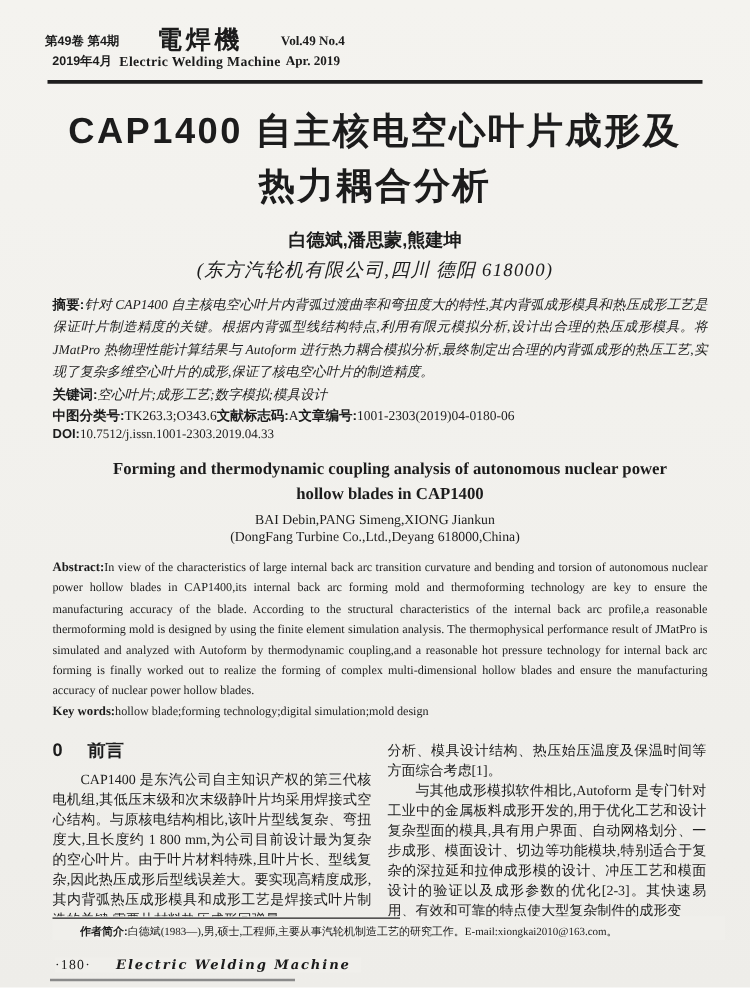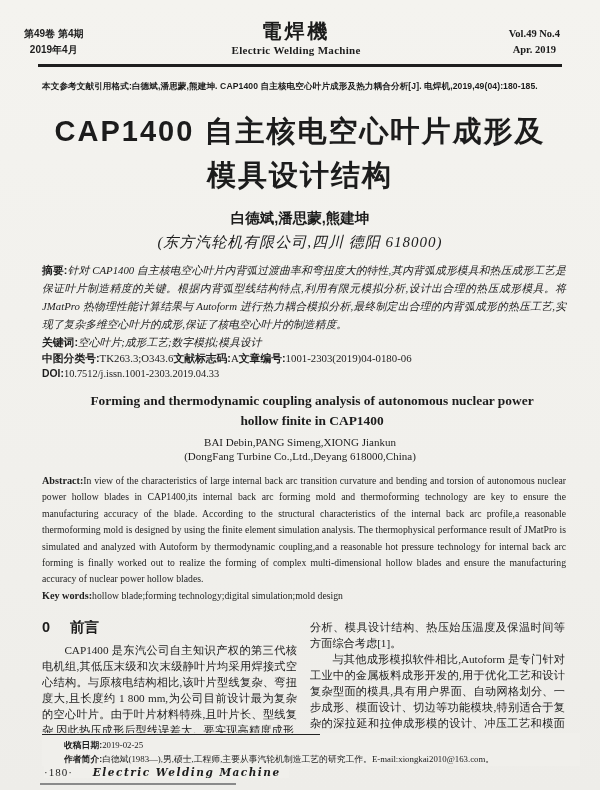--- a/index.html
+++ b/index.html
@@ -3,21 +3,21 @@
 <meta charset="utf-8">
 <style>
   html,body { margin:0; padding:0; }
   .page {
     position:relative; width:600px; height:790px; overflow:hidden;
     background:linear-gradient(180deg,#f4f3ef 0%,#f1f0ec 60%,#eeede9 100%);
     color:#1c1c1c;
     font-family:"Liberation Serif", serif;
   }
   
-  .header { display:flex; justify-content:space-between; align-items:flex-end; padding:20px 40px 4px 24px; }
+  .header { display:flex; align-items:flex-end; padding:20px 40px 4px 36px; }
   .h-block { text-align:center; font-weight:bold; font-size:10.5px; line-height:16px; }
   .h-left  { font-family:"Liberation Sans", sans-serif; font-size:10px; }
   .h-center .logo { font-size:20px; font-weight:bold; font-family:"DejaVu Serif", serif; letter-spacing:3px; line-height:22px; }
   .h-center .jen  { font-size:11px; font-weight:bold; letter-spacing:0.3px; }
   .header-rule { margin:2px 38px 0 38px; border-top:3px solid #1e1e1e; }
   
   .citation { margin:14px 36px 0 42px; font-size:8.6px; font-weight:bold;
               font-family:"Liberation Sans", sans-serif; letter-spacing:0.1px; }
   
   .title-cn { margin-top:16px; text-align:center; font-family:"Liberation Sans", sans-serif;
@@ -75,41 +75,40 @@
       <div class="logo">電焊機</div>
       <div class="jen">Electric Welding Machine</div>
     </div>
     <div class="h-block h-right">
       <div>Vol.49 No.4</div>
       <div>Apr. 2019</div>
     </div>
   </div>
   <div class="header-rule"></div>
 
-  <div class="citation">本文参考文献引用格式:白德斌,潘思蒙,熊建坤. CAP1400 自主核电空心叶片成形及热力耦合分析[J]. 电焊机,2019,49(04):180-185.</div>
 
   <div class="title-cn">
     <div>CAP1400 自主核电空心叶片成形及</div>
-    <div>模具设计结构</div>
+    <div>热力耦合分析</div>
   </div>
 
   <div class="authors-cn">白德斌,潘思蒙,熊建坤</div>
   <div class="affil-cn">(东方汽轮机有限公司,四川 德阳 618000)</div>
 
   <p class="abs-cn"><span class="lbl">摘要:</span><span>针对 CAP1400 自主核电空心叶片内背弧过渡曲率和弯扭度大的特性,其内背弧成形模具和热压成形工艺是保证叶片制造精度的关键。根据内背弧型线结构特点,利用有限元模拟分析,设计出合理的热压成形模具。将 JMatPro 热物理性能计算结果与 Autoform 进行热力耦合模拟分析,最终制定出合理的内背弧成形的热压工艺,实现了复杂多维空心叶片的成形,保证了核电空心叶片的制造精度。</span></p>
 
   <p class="kw-cn"><span class="lbl">关键词:</span><span>空心叶片;成形工艺;数字模拟;模具设计</span></p>
 
   <p class="meta"><span class="grp"><span class="lbl">中图分类号:</span><span>TK263.3;O343.6</span></span><span class="grp"><span class="lbl">文献标志码:</span><span>A</span></span><span class="grp"><span class="lbl">文章编号:</span><span>1001-2303(2019)04-0180-06</span></span></p>
 
   <p class="doi"><span class="lbl">DOI:</span><span>10.7512/j.issn.1001-2303.2019.04.33</span></p>
 
   <div class="title-en">
     <div>Forming and thermodynamic coupling analysis of autonomous nuclear power</div>
-    <div>hollow finite in CAP1400</div>
+    <div>hollow blades in CAP1400</div>
   </div>
   <div class="authors-en">BAI Debin,PANG Simeng,XIONG Jiankun</div>
   <div class="affil-en">(DongFang Turbine Co.,Ltd.,Deyang 618000,China)</div>
 
   <p class="abs-en"><span class="lbl">Abstract:</span><span>In view of the characteristics of large internal back arc transition curvature and bending and torsion of autonomous nuclear power hollow blades in CAP1400,its internal back arc forming mold and thermoforming technology are key to ensure the manufacturing accuracy of the blade. According to the structural characteristics of the internal back arc profile,a reasonable thermoforming mold is designed by using the finite element simulation analysis. The thermophysical performance result of JMatPro is simulated and analyzed with Autoform by thermodynamic coupling,and a reasonable hot pressure technology for internal back arc forming is finally worked out to realize the forming of complex multi-dimensional hollow blades and ensure the manufacturing accuracy of nuclear power hollow blades.</span></p>
 
   <p class="kw-en"><span class="lbl">Key words:</span><span>hollow blade;forming technology;digital simulation;mold design</span></p>
 
   <div class="columns">
     <div class="col">
@@ -120,21 +119,20 @@
       <p class="ind">CAP1400 是东汽公司自主知识产权的第三代核电机组,其低压末级和次末级静叶片均采用焊接式空心结构。与原核电结构相比,该叶片型线复杂、弯扭度大,且长度约 1 800 mm,为公司目前设计最为复杂的空心叶片。由于叶片材料特殊,且叶片长、型线复杂,因此热压成形后型线误差大。要实现高精度成形,其内背弧热压成形模具和成形工艺是焊接式叶片制造的关键,需要从材料热压成形回弹量</p>
     </div>
     <div class="col">
       <p>分析、模具设计结构、热压始压温度及保温时间等方面综合考虑[1]。</p>
       <p class="ind">与其他成形模拟软件相比,Autoform 是专门针对工业中的金属板料成形开发的,用于优化工艺和设计复杂型面的模具,具有用户界面、自动网格划分、一步成形、模面设计、切边等功能模块,特别适合于复杂的深拉延和拉伸成形模的设计、冲压工艺和模面设计的验证以及成形参数的优化[2-3]。其快速易用、有效和可靠的特点使大型复杂制件的成形变</p>
     </div>
   </div>
 
   <div class="footnote">
     <div class="fn-rule"></div>
-    <p><span class="lbl">收稿日期:</span><span>2019-02-25</span></p>
     <p><span class="lbl">作者简介:</span><span>白德斌(1983—),男,硕士,工程师,主要从事汽轮机制造工艺的研究工作。E-mail:xiongkai2010@163.com。</span></p>
   </div>
 
   <div class="footer">
     <span class="pg-num">·180·</span>
     <span class="script">Electric Welding Machine</span>
   </div>
   <div class="bottom-line"></div>
 
 </div>

